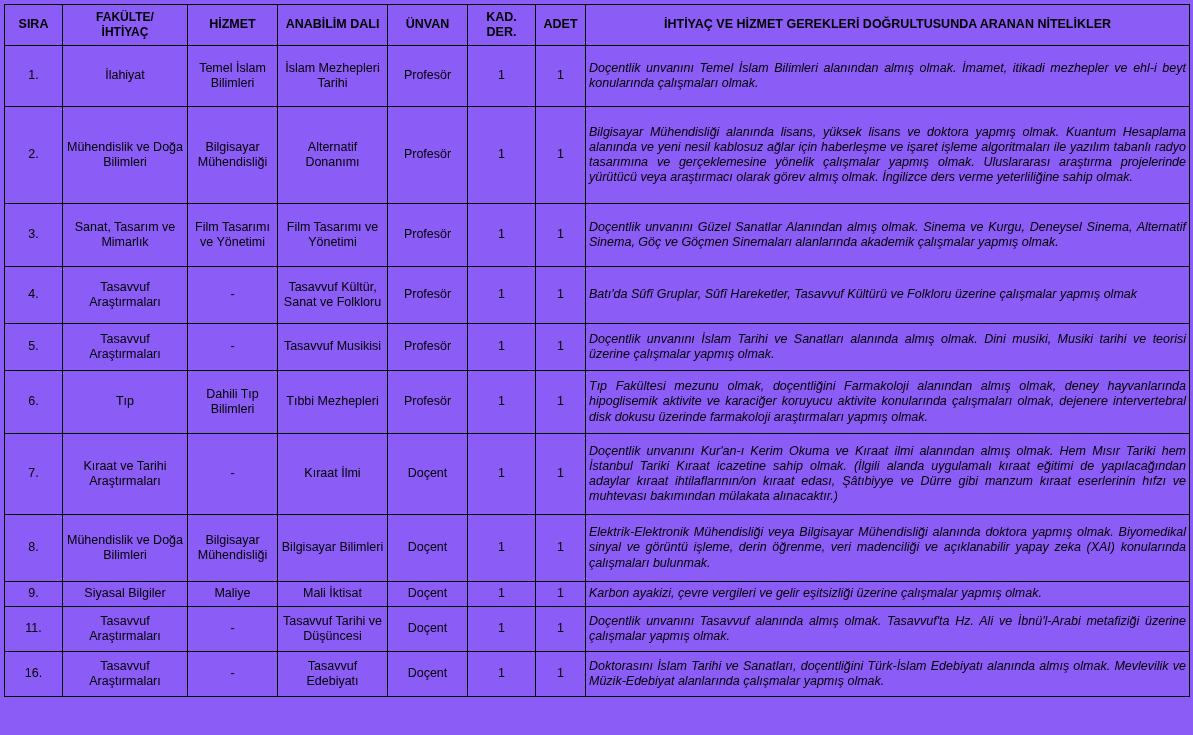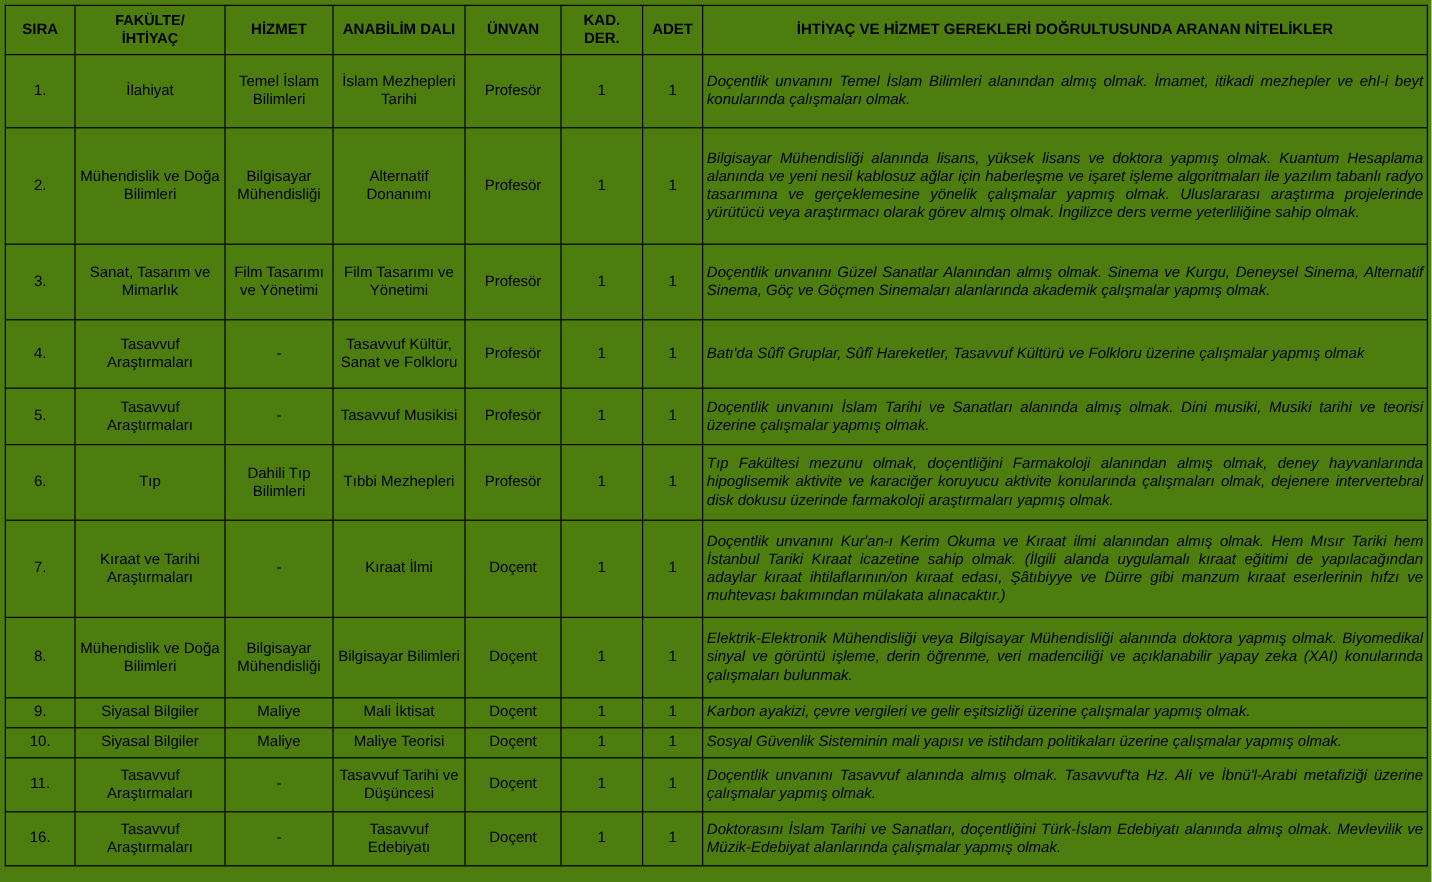--- a/index.html
+++ b/index.html
@@ -8,21 +8,21 @@
     background: #ffffff;
   }
   body {
     font-family: "Liberation Sans", sans-serif;
     color: #000000;
   }
   #page {
     width: 1193px;
     height: 735px;
     position: relative;
-    background: #4d7c0f;
+    background: #8b5cf6;
     overflow: hidden;
   }
   table.reqs {
     border-collapse: collapse;
     width: 1185px;
     margin: 4px 0 0 4px;
     table-layout: fixed;
     font-size: 12.5px;
   }
   table.reqs col.c-sira    { width: 58px; }
@@ -190,30 +190,20 @@
       <tr class="r9">
         <td class="ctr">9.</td>
         <td class="ctr">Siyasal Bilgiler</td>
         <td class="ctr">Maliye</td>
         <td class="ctr">Mali İktisat</td>
         <td class="ctr">Doçent</td>
         <td class="ctr">1</td>
         <td class="ctr">1</td>
         <td class="nit">Karbon ayakizi, çevre vergileri ve gelir eşitsizliği üzerine çalışmalar yapmış olmak.</td>
       </tr>
-      <tr class="r10">
-        <td class="ctr">10.</td>
-        <td class="ctr">Siyasal Bilgiler</td>
-        <td class="ctr">Maliye</td>
-        <td class="ctr">Maliye Teorisi</td>
-        <td class="ctr">Doçent</td>
-        <td class="ctr">1</td>
-        <td class="ctr">1</td>
-        <td class="nit">Sosyal Güvenlik Sisteminin mali yapısı ve istihdam politikaları üzerine çalışmalar yapmış olmak.</td>
-      </tr>
       <tr class="r11">
         <td class="ctr">11.</td>
         <td class="ctr">Tasavvuf Araştırmaları</td>
         <td class="ctr">-</td>
         <td class="ctr">Tasavvuf Tarihi ve Düşüncesi</td>
         <td class="ctr">Doçent</td>
         <td class="ctr">1</td>
         <td class="ctr">1</td>
         <td class="nit">Doçentlik unvanını Tasavvuf alanında almış olmak. Tasavvuf'ta Hz. Ali ve İbnü'l-Arabi metafiziği üzerine çalışmalar yapmış olmak.</td>
       </tr>

